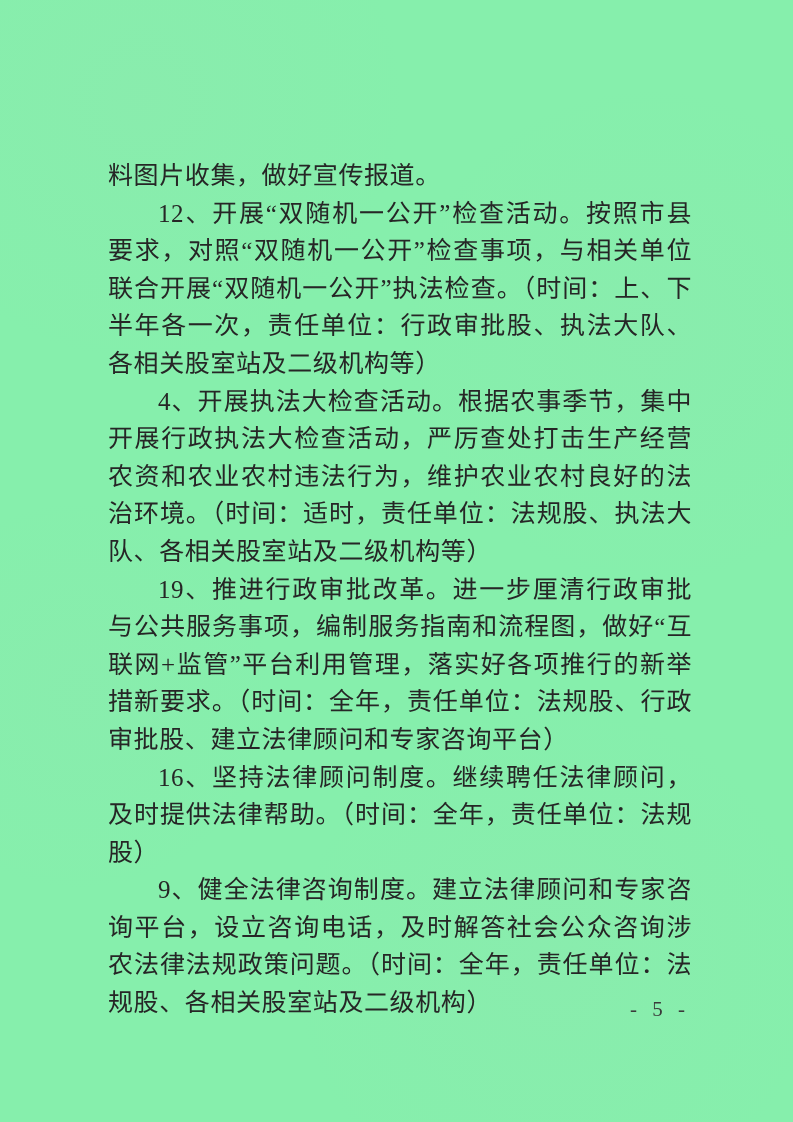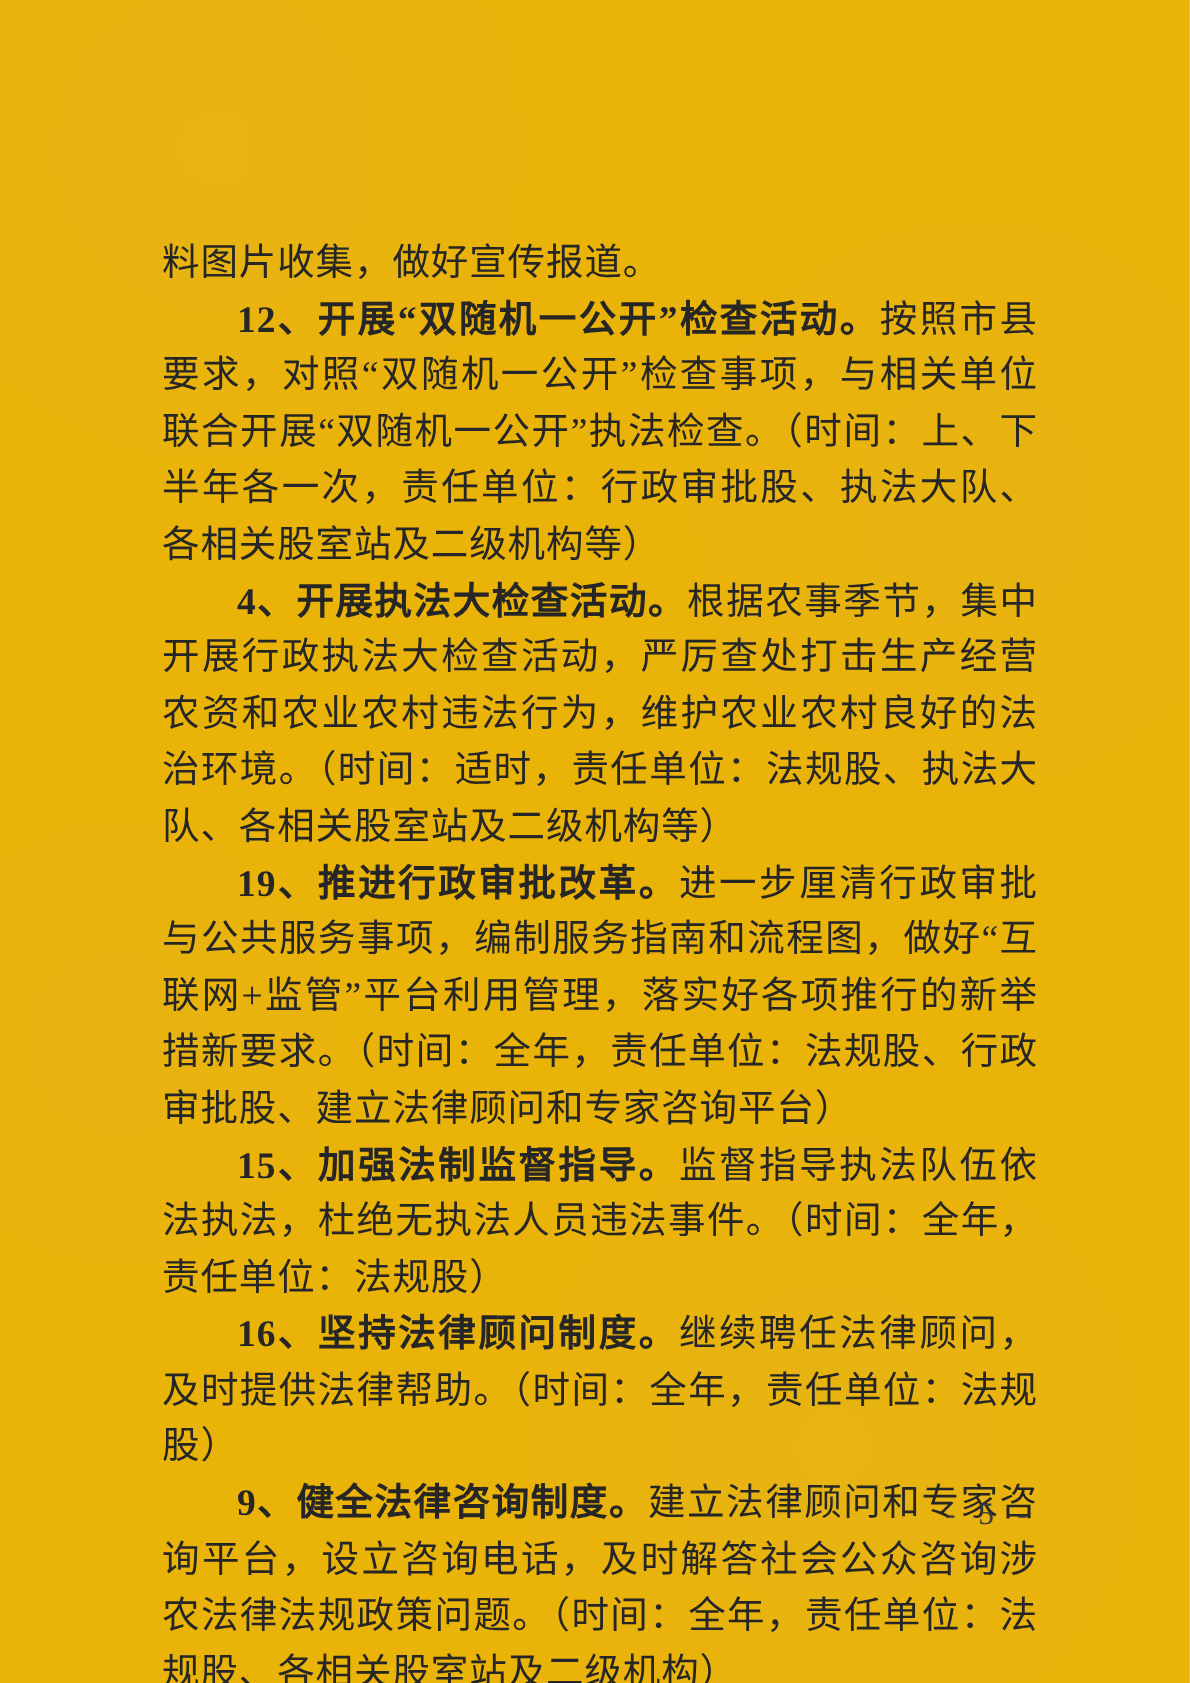--- a/index.html
+++ b/index.html
@@ -11,21 +11,21 @@
     height: 1122px;
     background: #e9e9e9;
     font-family: "Liberation Serif", "DejaVu Serif", serif;
   }
   .sheet {
     position: absolute;
     left: 0;
     top: 0;
     width: 793px;
     height: 1122px;
-    background: #eab308;
+    background: #86efac;
     overflow: hidden;
   }
   
   .sheet::before {
     content: "";
     position: absolute;
     inset: 0;
     background:
       radial-gradient(circle at 18% 9%, rgba(190,190,190,0.06), transparent 22%),
       radial-gradient(circle at 82% 30%, rgba(190,190,190,0.05), transparent 25%),
@@ -46,21 +46,21 @@
     text-justify: inter-character;
   }
   p.para {
     margin: 0;
     padding: 0;
   }
   p.para.indent {
     text-indent: 2em;
   }
   .head {
-    font-weight: 700;
+    font-weight: 400;
   }
   .page-footer {
     position: absolute;
     left: 630px;
     top: 997px;
     color: #3a3a3a;
     font-size: 21px;
     letter-spacing: 5px;
     white-space: pre;
   }
@@ -72,21 +72,20 @@
   <div class="content">
 
     <p class="para"><span>料图片收集，做好宣传报道。</span></p>
 
     <p class="para indent"><span class="head">12、开展“双随机一公开”检查活动。</span><span>按照市县要求，对照“双随机一公开”检查事项，与相关单位联合开展“双随机一公开”执法检查。（时间：上、下半年各一次，责任单位：行政审批股、执法大队、各相关股室站及二级机构等）</span></p>
 
     <p class="para indent"><span class="head">4、开展执法大检查活动。</span><span>根据农事季节，集中开展行政执法大检查活动，严厉查处打击生产经营农资和农业农村违法行为，维护农业农村良好的法治环境。（时间：适时，责任单位：法规股、执法大队、各相关股室站及二级机构等）</span></p>
 
     <p class="para indent"><span class="head">19、推进行政审批改革。</span><span>进一步厘清行政审批与公共服务事项，编制服务指南和流程图，做好“互联网+监管”平台利用管理，落实好各项推行的新举措新要求。（时间：全年，责任单位：法规股、行政审批股、建立法律顾问和专家咨询平台）</span></p>
 
-    <p class="para indent"><span class="head">15、加强法制监督指导。</span><span>监督指导执法队伍依法执法，杜绝无执法人员违法事件。（时间：全年，责任单位：法规股）</span></p>
 
     <p class="para indent"><span class="head">16、坚持法律顾问制度。</span><span>继续聘任法律顾问，及时提供法律帮助。（时间：全年，责任单位：法规股）</span></p>
 
     <p class="para indent"><span class="head">9、健全法律咨询制度。</span><span>建立法律顾问和专家咨询平台，设立咨询电话，及时解答社会公众咨询涉农法律法规政策问题。（时间：全年，责任单位：法规股、各相关股室站及二级机构）</span></p>
 
   </div>
 
   <div class="page-footer">- 5 -</div>
 </div>
 

